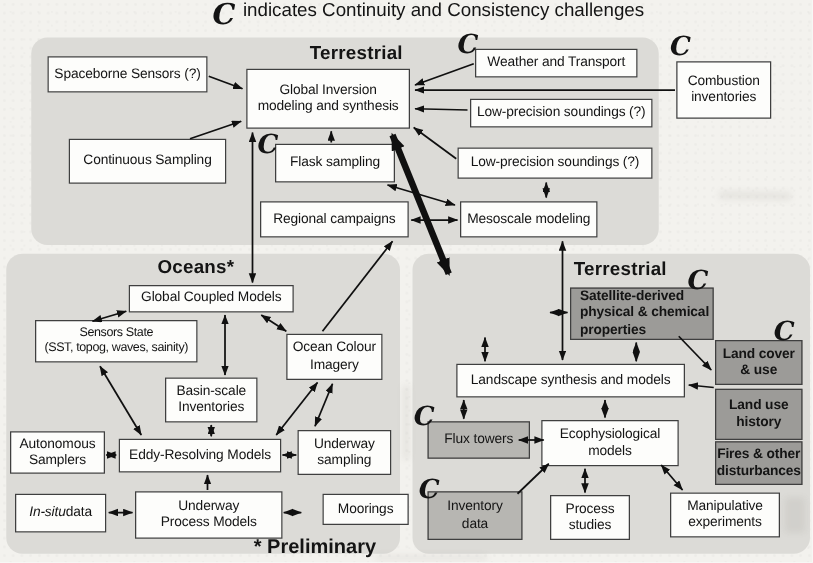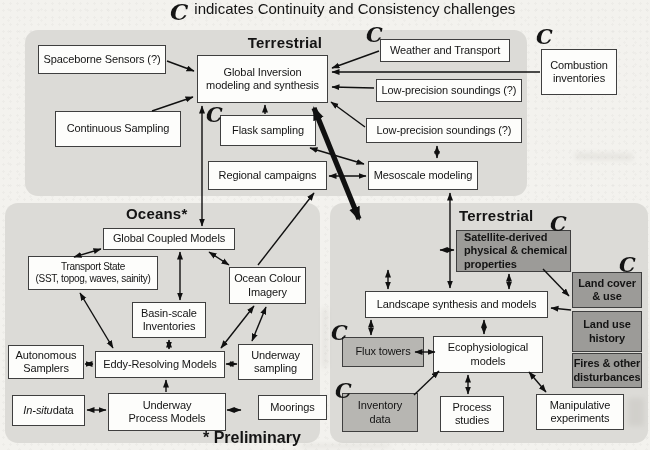--- a/index.html
+++ b/index.html
@@ -121,21 +121,21 @@
   <div class="box" id="box-flask">Flask sampling</div>
   <div class="box" id="box-weather">Weather and Transport</div>
   <div class="box" id="box-lps1">Low-precision soundings (?)</div>
   <div class="box" id="box-lps2">Low-precision soundings (?)</div>
   <div class="box" id="box-regional">Regional campaigns</div>
   <div class="box" id="box-mesoscale">Mesoscale modeling</div>
   <div class="box" id="box-combustion">Combustion
 inventories</div>
 
   <div class="box" id="box-gcm">Global Coupled Models</div>
-  <div class="box small" id="box-physical">Transport State
+  <div class="box small" id="box-physical">Sensors State
 (SST, topog, waves, sainity)</div>
   <div class="box" id="box-oci">Ocean Colour
 Imagery</div>
   <div class="box" id="box-basin">Basin-scale
 Inventories</div>
   <div class="box" id="box-autonomous">Autonomous
 Samplers</div>
   <div class="box" id="box-eddy">Eddy-Resolving Models</div>
   <div class="box" id="box-underway">Underway
 sampling</div>

